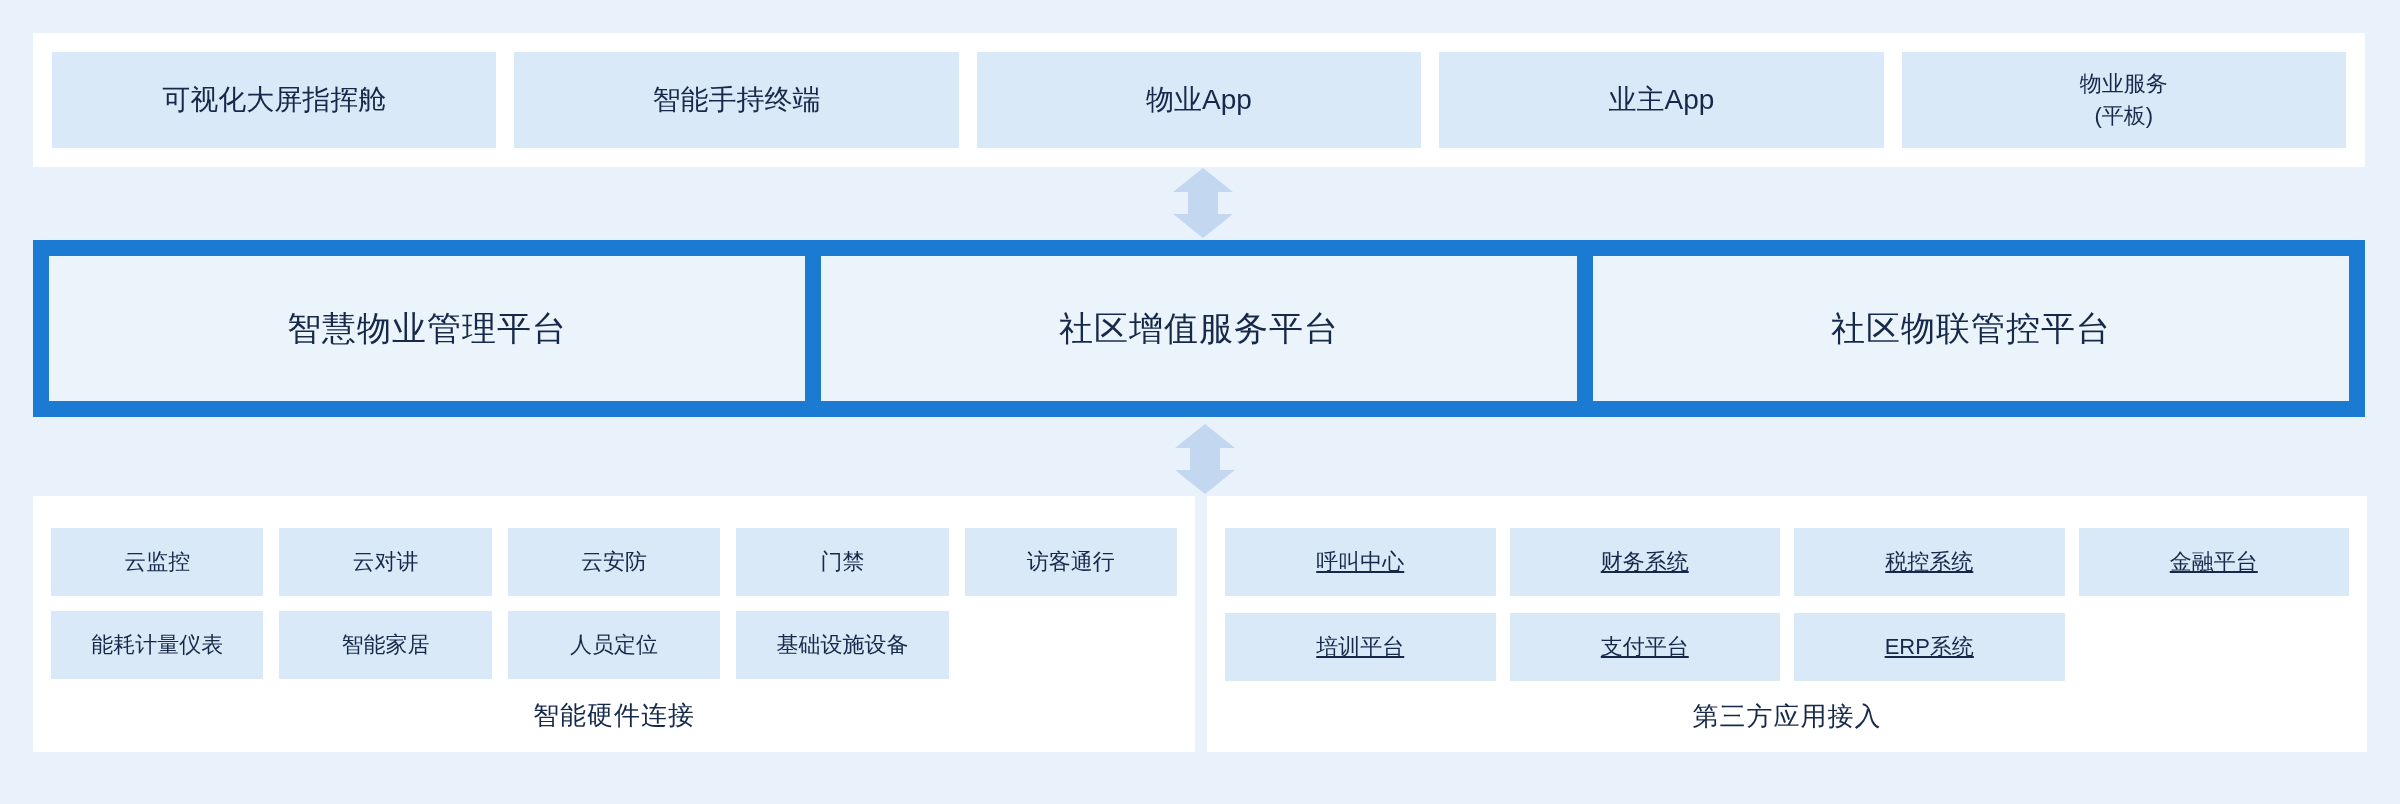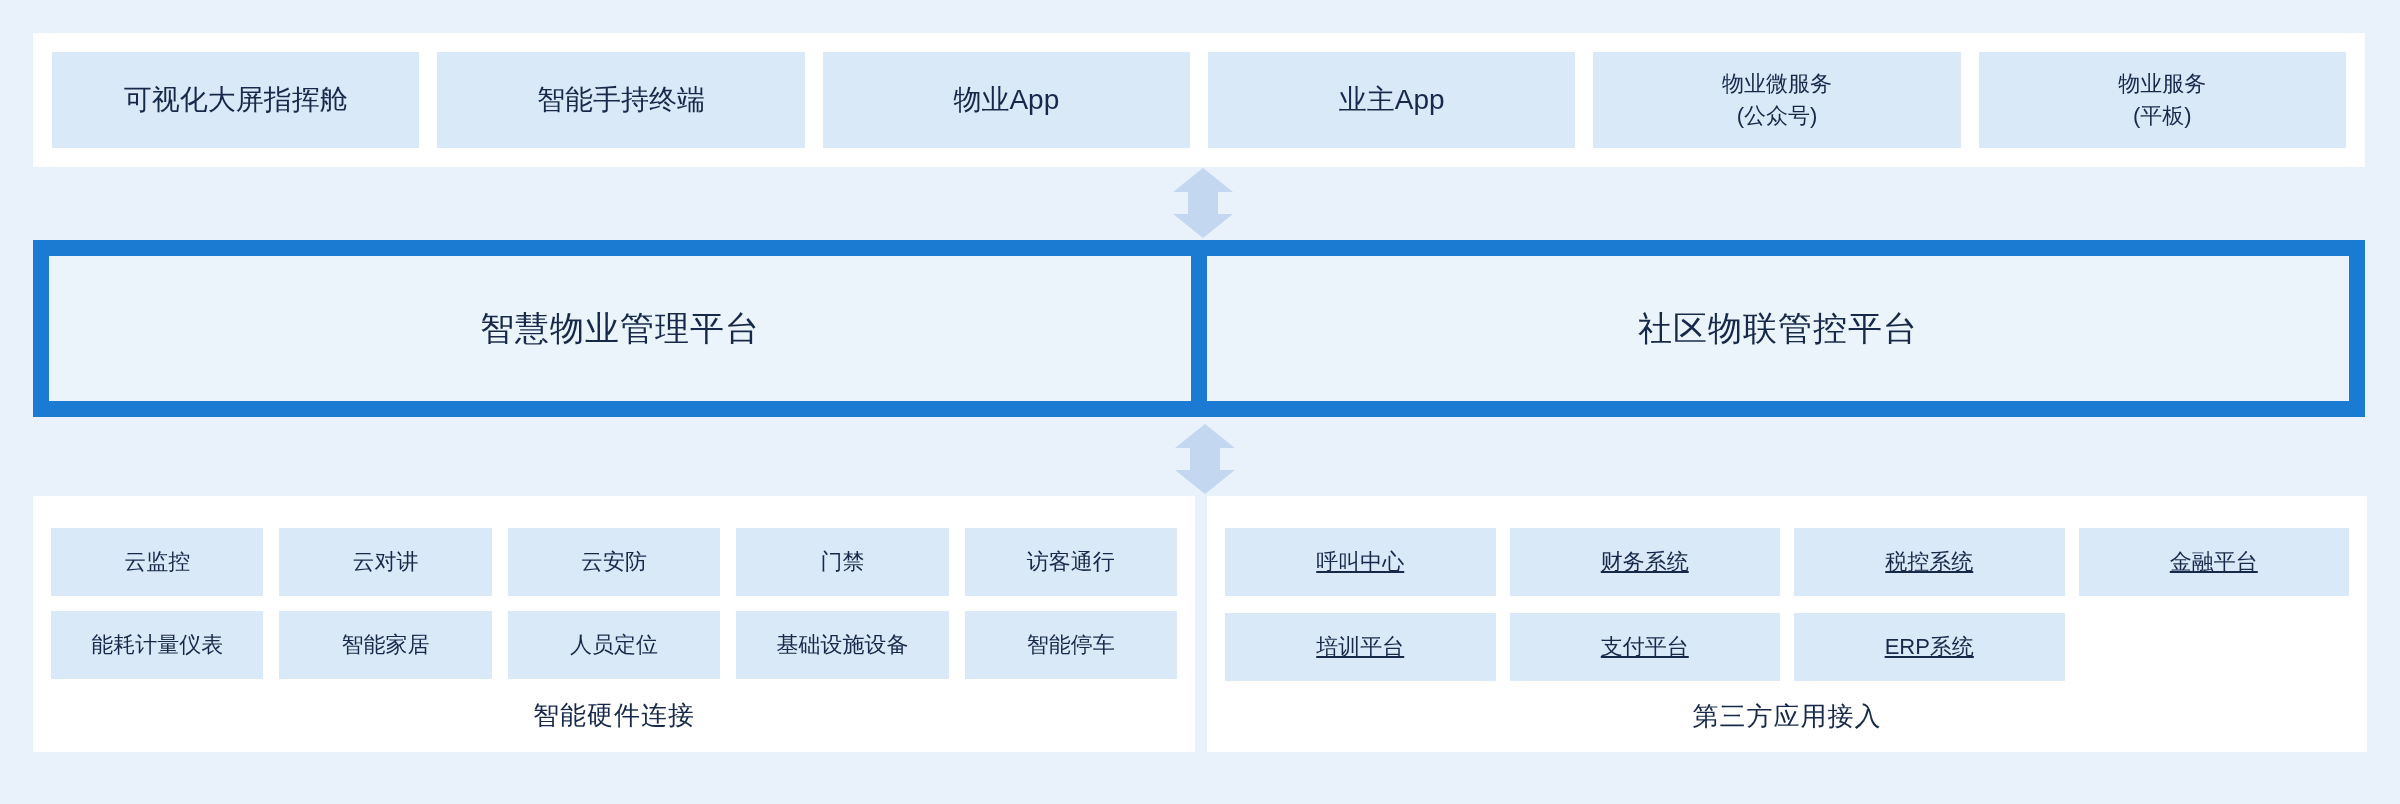--- a/index.html
+++ b/index.html
@@ -66,36 +66,35 @@
     <div class="t-box">
       <span>智能手持终端</span>
     </div>
     <div class="t-box">
       <span>物业App</span>
     </div>
     <div class="t-box">
       <span>业主App</span>
     </div>
     <div class="t-box two-line">
-      <span>物业微服务</span>
-      <span class="sub">(公众号)</span>
-    </div>
-    <div class="t-box two-line">
       <span>物业服务</span>
       <span class="sub">(平板)</span>
     </div>
   </div>
 
   <svg class="arrow arrow-1" viewBox="0 0 60 70">
     <polygon points="30,0 60,24 45,24 45,46 60,46 30,70 0,46 15,46 15,24 0,24" fill="#c3d8f0"></polygon>
   </svg>
 
   <div class="band">
     <div class="p-box">
       <span>智慧物业管理平台</span>
+    </div>
+    <div class="p-box">
+      <span>社区增值服务平台</span>
     </div>
     <div class="p-box">
       <span>社区物联管控平台</span>
     </div>
   </div>
 
   <svg class="arrow arrow-2" viewBox="0 0 60 70">
     <polygon points="30,0 60,24 45,24 45,46 60,46 30,70 0,46 15,46 15,24 0,24" fill="#c3d8f0"></polygon>
   </svg>
 
@@ -123,23 +122,20 @@
         </div>
       <div class="s-box">
           <span>智能家居</span>
         </div>
       <div class="s-box">
           <span>人员定位</span>
         </div>
       <div class="s-box">
           <span>基础设施设备</span>
         </div>
-      <div class="s-box">
-          <span>智能停车</span>
-        </div>
     </div>
     <div class="group-label">智能硬件连接</div>
   </div>
 
   <div class="panel panel-bottom panel-br">
     <div class="grid-4">
       <div class="s-box">
           <span>呼叫中心</span>
         </div>
       <div class="s-box">

